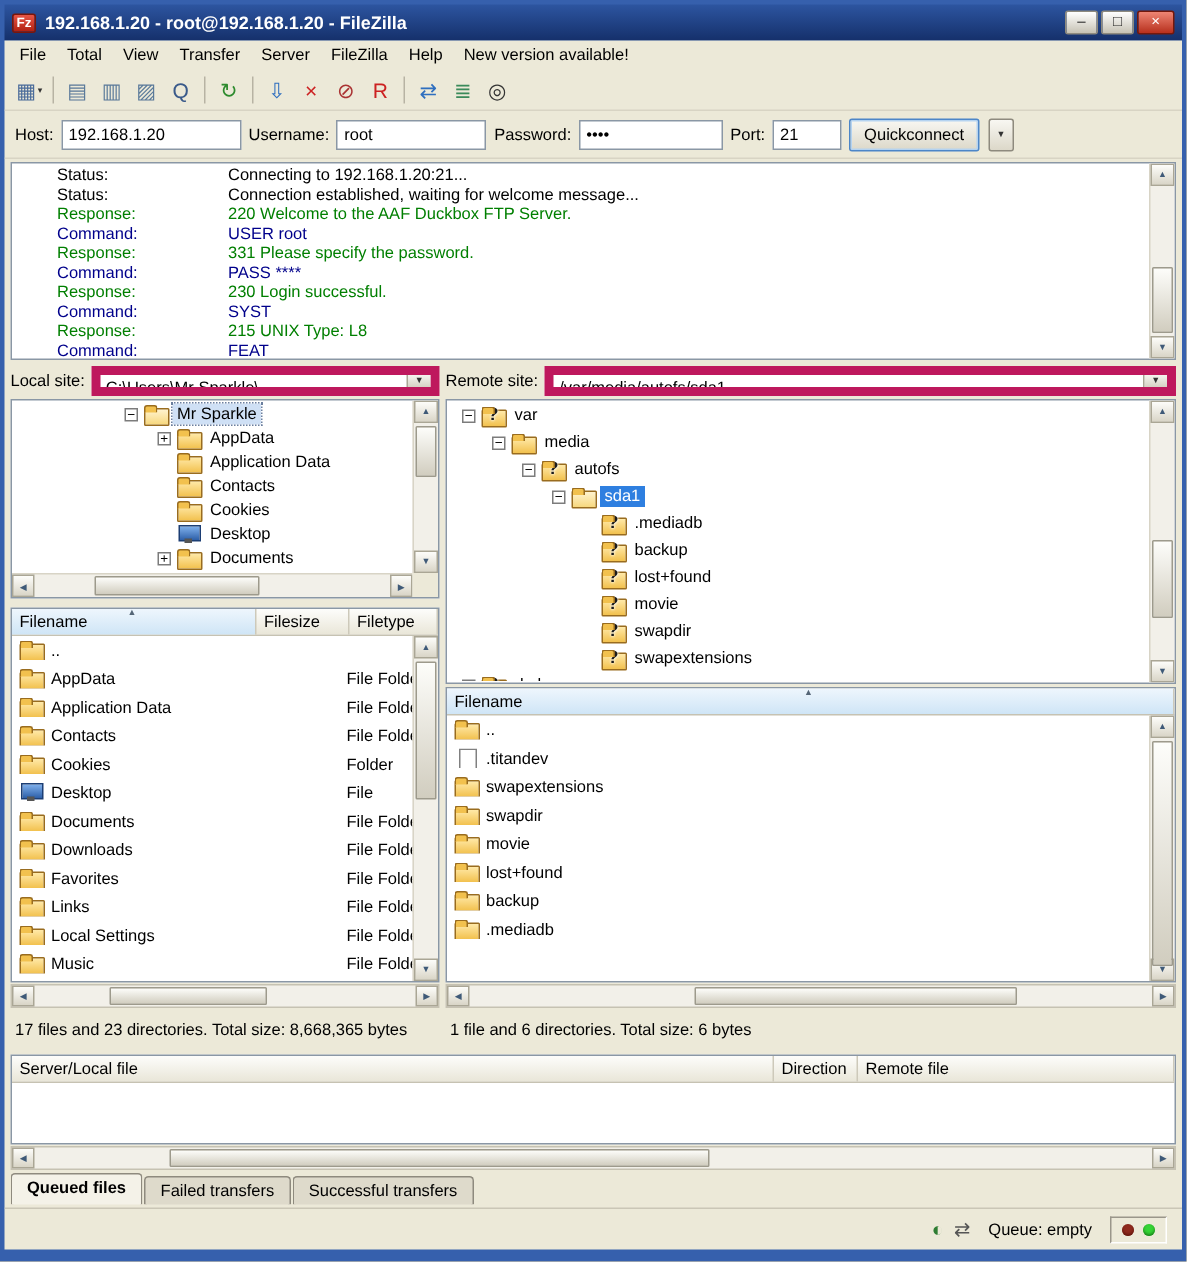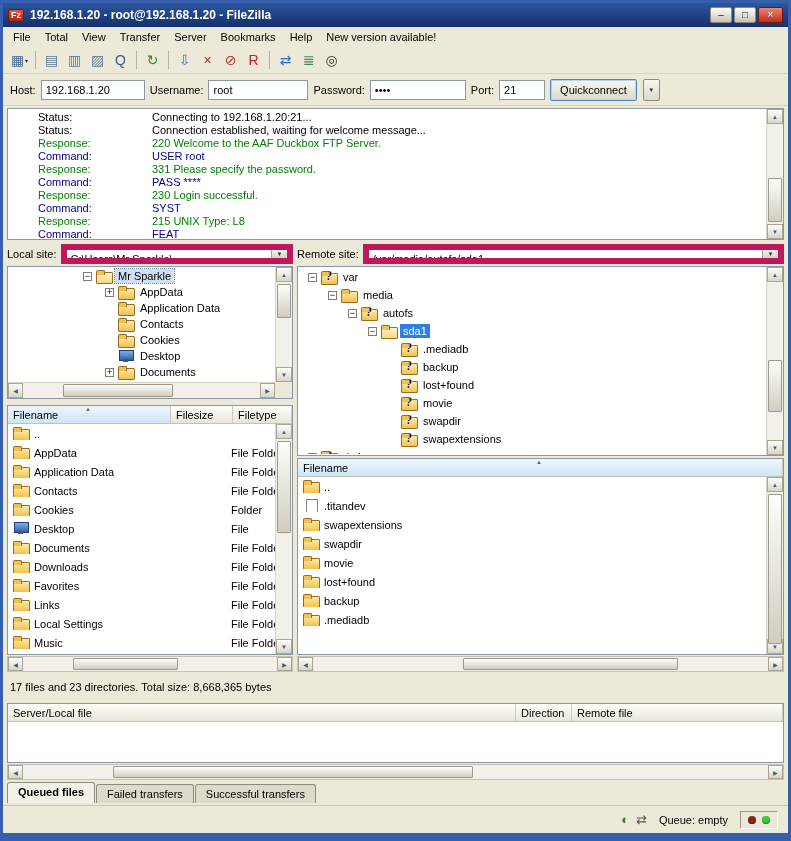--- a/index.html
+++ b/index.html
@@ -38,21 +38,21 @@
   .tool-glyph { font-size:14px; line-height:1; }
   .tool-caret { font-size:6px; color:#333; }
   .tool-sep { width:1px; height:18px; background:#b7b3a3; margin:0 4px; }
 
   .quickbar { position:absolute; left:0; top:47px; width:100%; height:32px;
               display:flex; align-items:center; padding-left:7px; gap:5px;
               border-bottom:1px solid #d8d4c4; }
   .qc-label { white-space:nowrap; }
   .qc-input { height:20px; border:1px solid #8a97a5; background:#fff; padding:0 4px;
               font:11px "Liberation Sans",sans-serif; }
-  #host-input { width:104px; } #username-input { width:100px; }
+  #host-input { width:120px; } #username-input { width:100px; }
   #password-input { width:96px; } #port-input { width:46px; }
   .qc-btn { height:22px; padding:0 9px; font:11px "Liberation Sans",sans-serif;
             background:linear-gradient(#f8f7f2,#dcd8c9); border:1px solid #4d86c8;
             box-shadow:0 0 0 1px #b5d3f0 inset; border-radius:2px; }
   .qc-drop { width:17px; height:22px; background:linear-gradient(#f8f7f2,#dcd8c9);
              border:1px solid #8e8a7e; border-radius:2px; margin-left:1px;
              display:flex; align-items:center; justify-content:center; font-size:6px; color:#333; }
 
   
   .logpane { position:absolute; left:4px; top:81px; width:777px; height:132px;
@@ -187,21 +187,21 @@
   </div>
 
   <div class="client">
 
     <div class="menubar" id="menubar">
         <div class="menu-item">File</div>
         <div class="menu-item">Total</div>
         <div class="menu-item">View</div>
         <div class="menu-item">Transfer</div>
         <div class="menu-item">Server</div>
-        <div class="menu-item">Bookmarks</div>
+        <div class="menu-item">FileZilla</div>
         <div class="menu-item">Help</div>
         <div class="menu-item">New version available!</div>
       </div>
     <div class="toolbar" id="toolbar">
         <div class="tool-btn">
           <span class="tool-glyph" style="color: rgb(74, 107, 154);">▦</span>
           <span class="tool-caret">▾</span>
         </div>
         <div class="tool-sep"></div>
         <div class="tool-btn">
@@ -673,20 +673,23 @@
         <div class="sb-btn">◀</div>
         <div class="sb-track">
           <div class="sb-thumb" style="left: 150px; width: 215px;"></div>
         </div>
         <div class="sb-btn">▶</div>
       </div>
 
     <div class="pane-status" id="local-status-row">
       <span>17 files and 23 directories. Total size: 8,668,365 bytes</span>
     </div>
+    <div class="pane-status" id="remote-status-row">
+      <span>1 file and 6 directories. Total size: 6 bytes</span>
+    </div>
 
     <div id="queue-pane">
       <div id="queue-header">
           <div class="col-h" style="width: 508px;">
             <span>Server/Local file</span>
           </div>
           <div class="col-h" style="width: 56px;">
             <span>Direction</span>
           </div>
           <div class="col-h" style="flex: 1 1 0%;">

